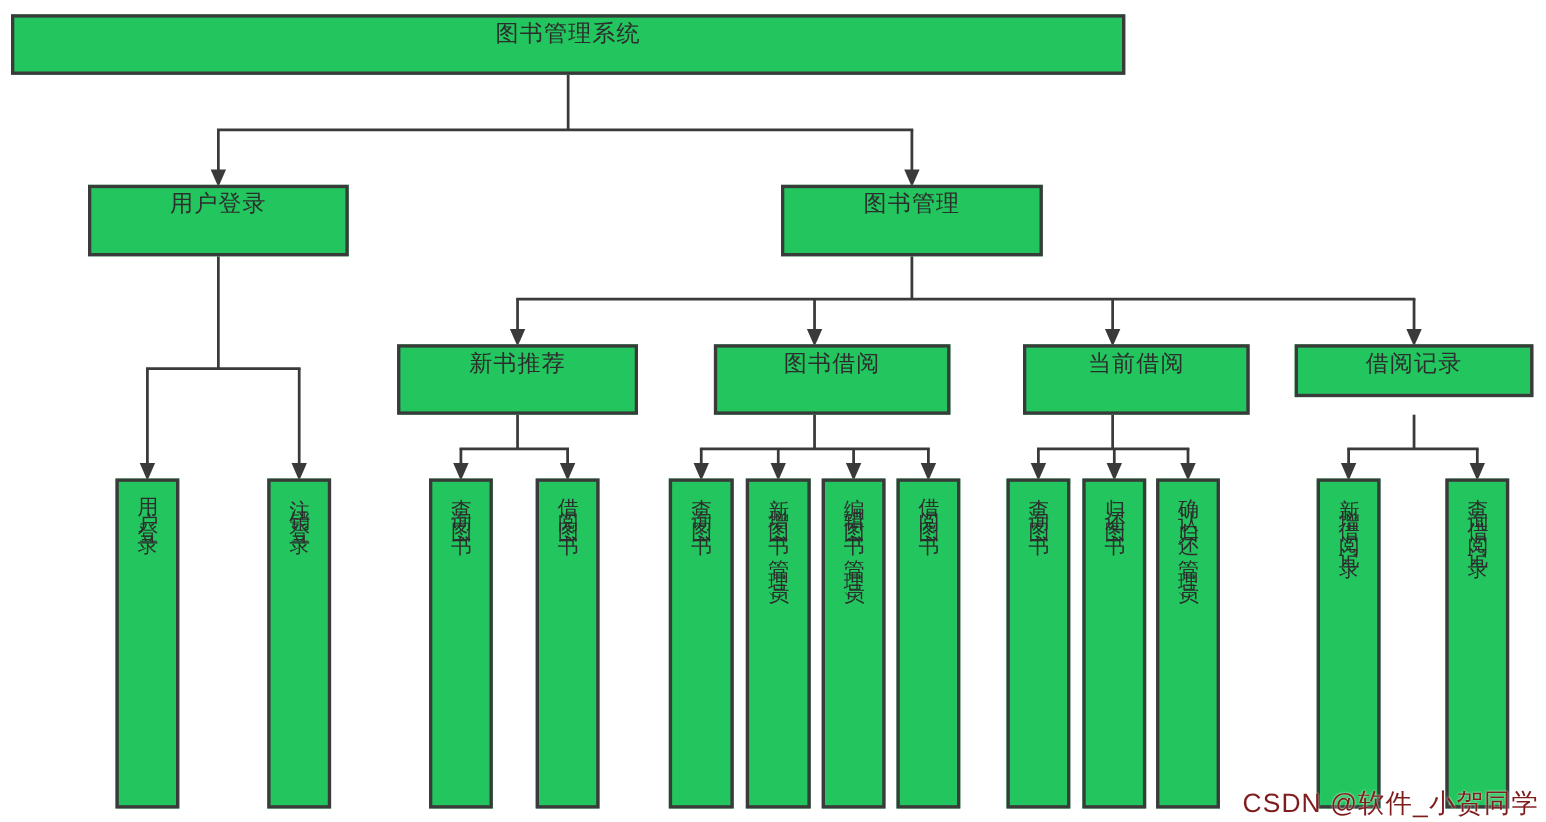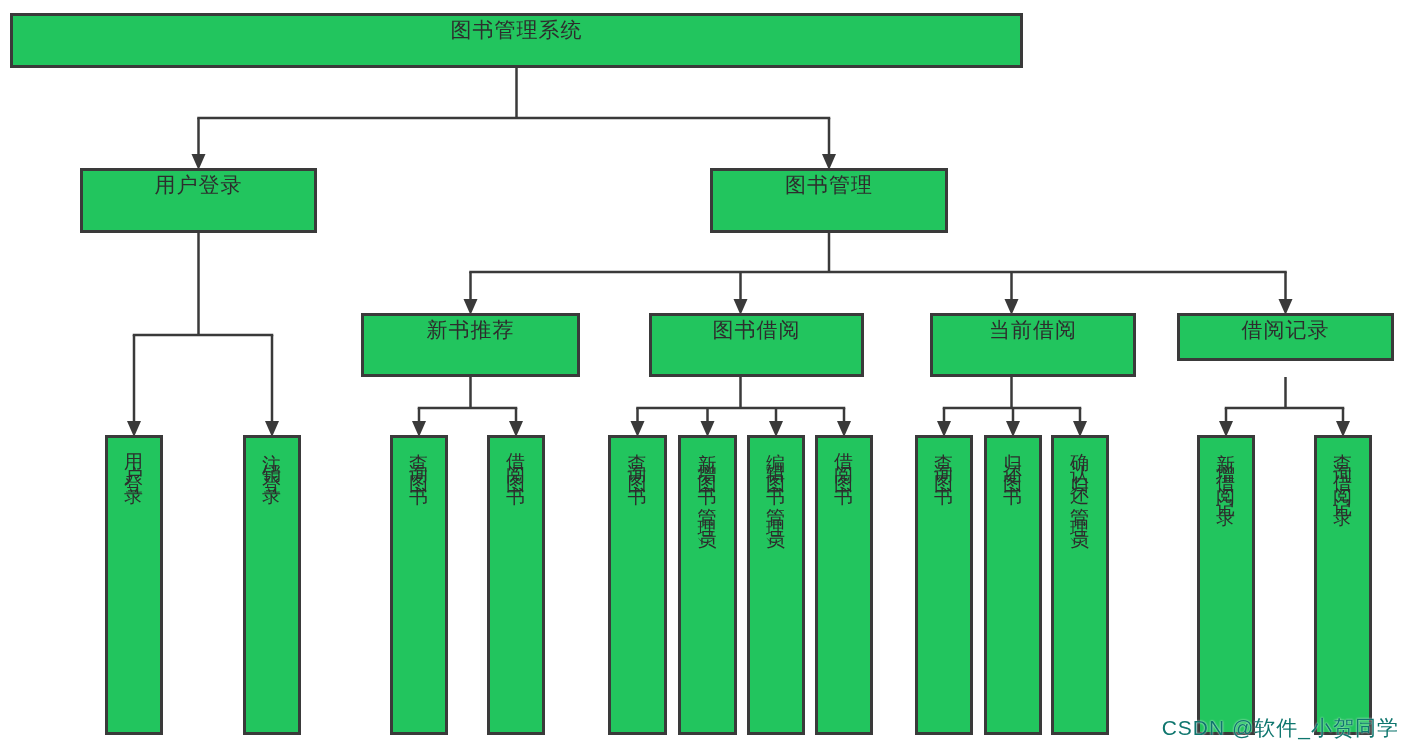--- a/index.html
+++ b/index.html
@@ -29,22 +29,22 @@
     font-size:19px;
     letter-spacing:11px;
     line-height:1;
     white-space:nowrap;
   }
   #watermark{
     position:absolute;
     right:6px;
     top:714px;
     z-index:2;
-    font-size:21px;
-    color:#0f766e;
+    font-size:24px;
+    color:#7f1d1d;
     letter-spacing:1px;
     text-shadow:0 0 2px #ffffff;
     white-space:nowrap;
   }
 </style>
 </head>
 <body>
 
 <div id="stage">
   <svg id="connector-svg" width="1405" height="747" viewBox="0 0 1405 747">

